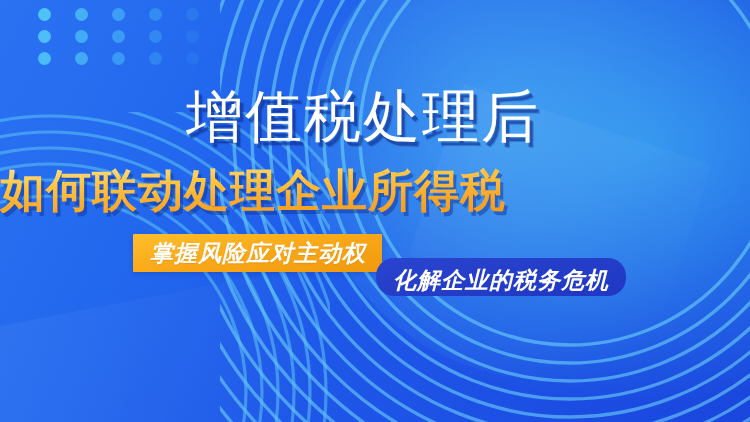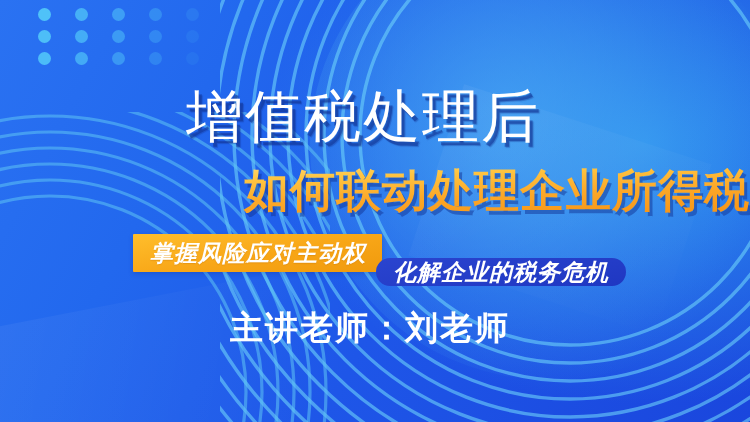--- a/index.html
+++ b/index.html
@@ -96,22 +96,22 @@
     color:#ffffff;
     padding-right:24px;
     text-shadow:
        3px 4px 0 rgba(18,52,150,0.55),
        4px 5px 1px rgba(16,46,140,0.35);
     white-space:nowrap;
   }
 
   .title-sub{
     position:absolute;
-    left:0; right:0; top:168px;
-    text-align:right;
+    left:0; right:14px; top:168px;
+    text-align:left;
     font-size:45px;
     line-height:1;
     font-weight:900;
     letter-spacing:1px;
     white-space:nowrap;
     background:linear-gradient(178deg,#ffe08a 0%,#ffc542 28%,#fca828 62%,#f79415 100%);
     -webkit-background-clip:text;
     background-clip:text;
     color:transparent;
     -webkit-text-fill-color:transparent;
@@ -139,23 +139,23 @@
     font-weight:800;
     font-style:italic;
     color:#ffffff;
     letter-spacing:1px;
     white-space:nowrap;
     text-shadow:0 1px 1px rgba(180,100,0,0.25);
   }
   .badge-blue{
     position:absolute;
     left:376px; top:24px;
-    height:28px;
+    height:38px;
     padding:0 17px;
-    display:flex; align-items:center;
+    display:flex; align-items:flex-end;
     border-radius:18px;
     background:linear-gradient(170deg,#2a44cf 0%,#1f37c2 100%);
   }
   .badge-blue span{
     font-size:23px;
     font-weight:800;
     font-style:italic;
     color:#ffffff;
     letter-spacing:1px;
     white-space:nowrap;
@@ -250,16 +250,15 @@
 
     <div class="badge-row">
       <div class="badge-orange">
         <span>掌握风险应对主动权</span>
       </div>
       <div class="badge-blue">
         <span>化解企业的税务危机</span>
       </div>
     </div>
 
-    <div class="presenter">主讲老师：刘老师</div>
 
   </div>
 </div>
 
 </body></html>

